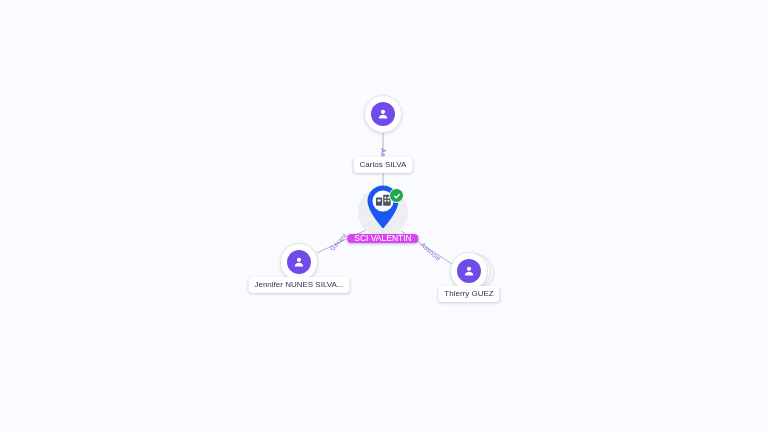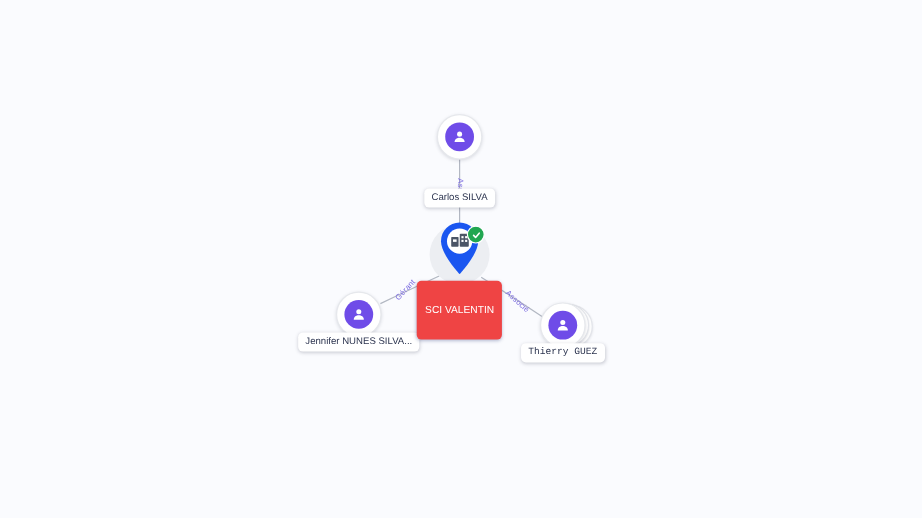--- a/index.html
+++ b/index.html
@@ -136,25 +136,25 @@
     display: flex;
     align-items: center;
     justify-content: center;
   }
   .check-badge svg { display: block; }
 
   #company-label {
     position: absolute;
     left: 0; top: 20px;
     transform: translateX(-50%);
-    background: #ef4444;
+    background: #d946ef;
     color: #ffffff;
     font-size: 8.5px;
     line-height: 1;
-    padding: 20px 7px;
+    padding: 0 7px;
     border-radius: 4px;
     white-space: nowrap;
     box-shadow: 0 1px 3px rgba(20,40,110,.3);
   }
 </style>
 </head>
 <body>
 
 <div id="canvas">
 
@@ -202,21 +202,21 @@
       <div class="avatar-stack s2"></div>
       <div class="avatar-circle">
         <div class="avatar-inner">
           <svg width="14" height="14" viewBox="0 0 24 24" fill="#ffffff">
             <circle cx="12" cy="8.2" r="3.6"></circle>
             <path d="M4.8 19.5c0-4 3.4-6.2 7.2-6.2s7.2 2.2 7.2 6.2z"></path>
           </svg>
         </div>
       </div>
     </div>
-    <div class="person-label" style="left:0; top:15px;font-family:Liberation Mono, monospace;">Thierry GUEZ</div>
+    <div class="person-label" style="left:0; top:15px;">Thierry GUEZ</div>
   </div>
 
   <div id="company-node">
     <div class="company-halo"></div>
     <div class="pin">
       <svg width="38" height="46" viewBox="0 0 38 46" xmlns="http://www.w3.org/2000/svg">
         <path d="M19 1.5C10.4 1.5 3.5 8.4 3.5 17c0 11 15.5 27.5 15.5 27.5S34.5 28 34.5 17c0-8.6-6.9-15.5-15.5-15.5z" fill="#1a56f0"></path>
         <circle cx="19" cy="17" r="10.5" fill="#ffffff"></circle>
       </svg>
     </div>

